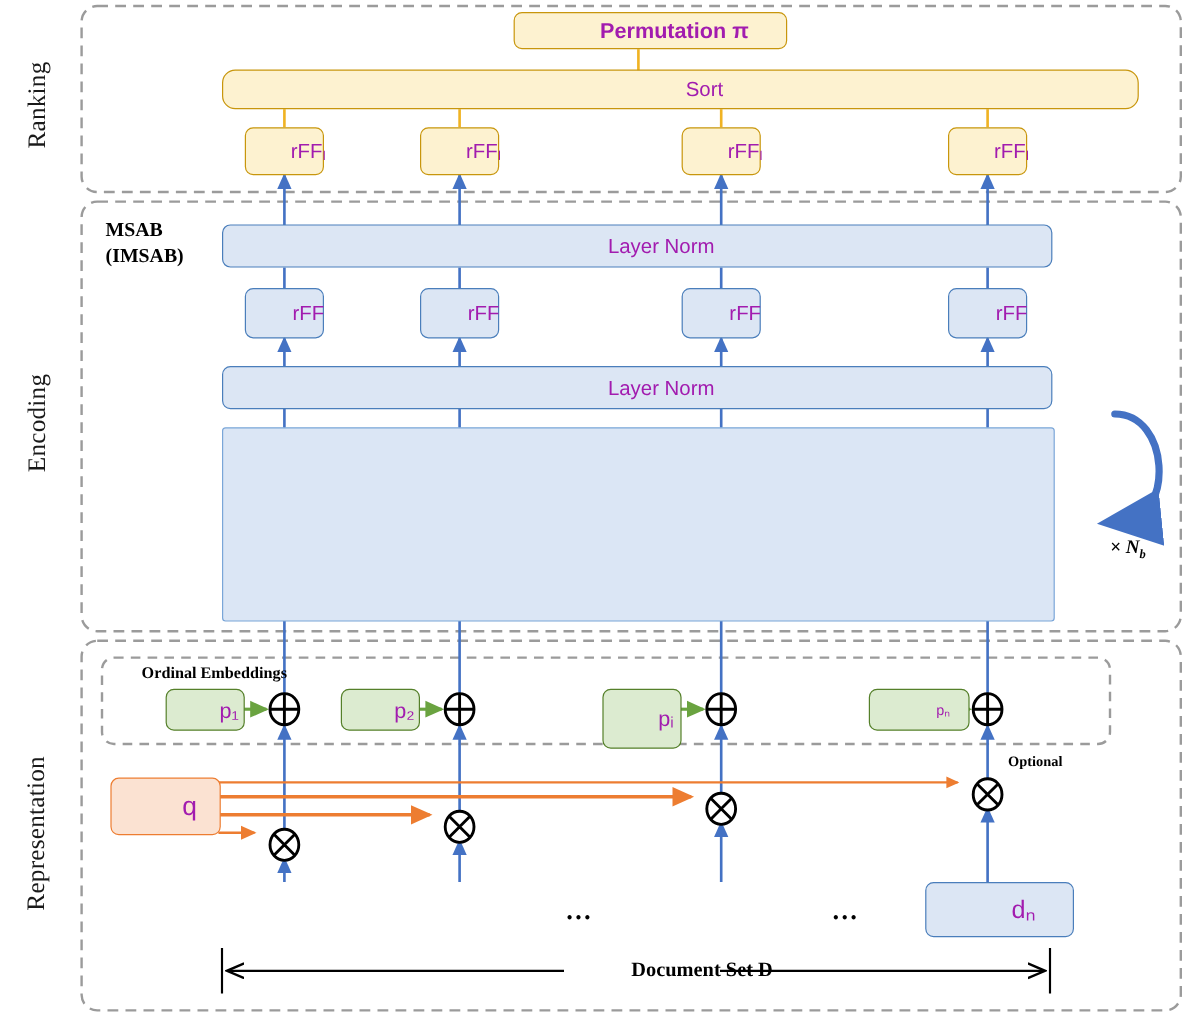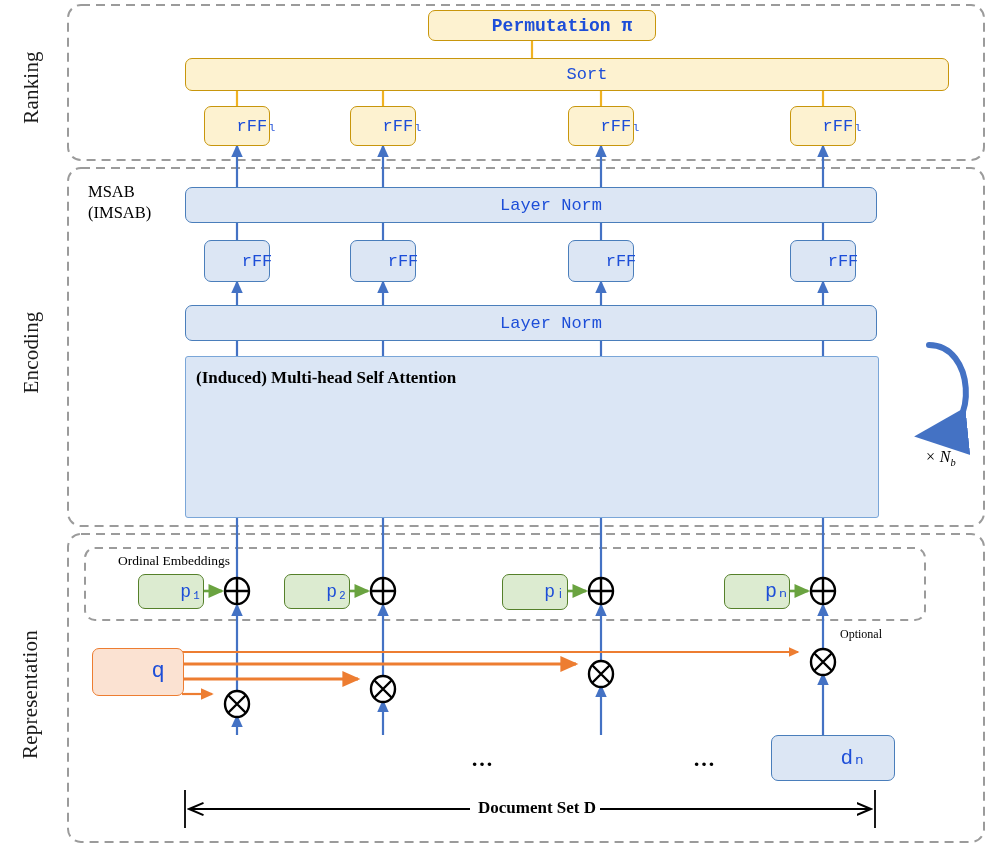--- a/index.html
+++ b/index.html
@@ -15,45 +15,45 @@
     transform-origin:50% 50%;
     white-space:nowrap;
     letter-spacing:0.2px;
   }
 
   .nodebox{
     position:absolute;
     box-sizing:border-box;
     display:flex;align-items:center;justify-content:center;
     border-radius:7px;
-    font-family:Liberation Mono, monospace;
-    color:#1d4ed8;
+    font-family:Liberation Sans, sans-serif;
+    color:#a21caf;
     white-space:nowrap;
     line-height:1;
     padding-left:40px;
   }
   .blue-box{background:#dce6f4;border:1.6px solid #4a7ebb;}
   .gold-box{background:#fdf2d0;border:1.8px solid #c8960c;}
   .green-box{background:#dcebd0;border:1.8px solid #55802a;}
   .orange-box{background:#fbe2d2;border:1.8px solid #ed7d31;}
   .attn-panel{background:#dbe6f5;border:1.4px solid #7aa6d8;border-radius:3px;}
 
   .attn-title{
     position:absolute;
     font-family:"Liberation Serif",serif;
     font-weight:bold;font-size:17px;color:#000;white-space:nowrap;
   }
   .plain{
-    position:absolute;font-family:"Liberation Serif",serif;color:#000;white-space:nowrap;
+    position:absolute;font-family:"Liberation Serif",serif;color:#000;white-space:nowrap;font-weight:bold;
   }
   .msab-lab{font-size:16.5px;line-height:1.25;}
   .ordinal-lab{font-size:13.5px;margin-left:26px;}
   .optional-lab{font-size:12px;}
   .nb-lab{font-size:16px;font-style:italic;}
-  .docset-lab{font-size:17px;font-weight:bold;}
+  .docset-lab{font-size:17px;font-weight:bold;margin-left:48px;}
   .ellipsis{font-size:22px;font-weight:bold;letter-spacing:3px;}
   sub{font-size:0.65em;}
 </style>
 </head>
 <body>
 
 <div id="stage">
 
   <svg id="canvas" xmlns="http://www.w3.org/2000/svg">
     <defs>
@@ -251,21 +251,21 @@
       <path d="M600,809 L870,809" marker-end="url(#ah-black-r)"></path>
     </g>
   </svg>
 
   <div class="sec-label" style="left:-14px;top:75px;width:90px;text-align:center;transform:rotate(-90deg);">Ranking</div>
   <div class="sec-label" style="left:-44px;top:340px;width:150px;text-align:center;transform:rotate(-90deg);">Encoding</div>
   <div class="sec-label" style="left:-80px;top:682px;width:220px;text-align:center;transform:rotate(-90deg);">Representation</div>
 
   <div class="nodebox gold-box" style="left:428px;top:10px;width:228px;height:31px;font-size:18px;font-weight:bold;">Permutation π</div>
 
-  <div class="nodebox gold-box" style="left:185px;top:58px;width:764px;height:33px;font-size:17px;">Sort</div>
+  <div class="nodebox gold-box" style="left:185px;top:58px;width:764px;height:33px;font-size:17px;border-radius:11px;">Sort</div>
 
   <div class="nodebox gold-box" style="left:204px;top:106px;width:66px;height:40px;font-size:17px;">rFFₗ</div>
   <div class="nodebox gold-box" style="left:350px;top:106px;width:66px;height:40px;font-size:17px;">rFFₗ</div>
   <div class="nodebox gold-box" style="left:568px;top:106px;width:66px;height:40px;font-size:17px;">rFFₗ</div>
   <div class="nodebox gold-box" style="left:790px;top:106px;width:66px;height:40px;font-size:17px;">rFFₗ</div>
 
   <div class="plain msab-lab" style="left:88px;top:182px;">
     <div>MSAB</div>
     <div>(IMSAB)</div>
   </div>
@@ -273,33 +273,32 @@
   <div class="nodebox blue-box" style="left:185px;top:187px;width:692px;height:36px;font-size:17px;">Layer Norm</div>
 
   <div class="nodebox blue-box" style="left:204px;top:240px;width:66px;height:42px;font-size:17px;">rFF</div>
   <div class="nodebox blue-box" style="left:350px;top:240px;width:66px;height:42px;font-size:17px;">rFF</div>
   <div class="nodebox blue-box" style="left:568px;top:240px;width:66px;height:42px;font-size:17px;">rFF</div>
   <div class="nodebox blue-box" style="left:790px;top:240px;width:66px;height:42px;font-size:17px;">rFF</div>
 
   <div class="nodebox blue-box" style="left:185px;top:305px;width:692px;height:36px;font-size:17px;">Layer Norm</div>
 
   <div class="attn-panel" style="position:absolute;left:185px;top:356px;width:692px;height:160px;"></div>
-  <div class="attn-title" style="left:196px;top:368px;">(Induced) Multi-head Self Attention</div>
 
   <div class="plain nb-lab" style="left:925px;top:448px;">
     <span>× N</span><sub>b</sub>
   </div>
 
   <div class="plain ordinal-lab" style="left:92px;top:553px;">Ordinal Embeddings</div>
   <div class="plain optional-lab" style="left:840px;top:627px;">Optional</div>
 
   <div class="nodebox green-box" style="left:138px;top:574px;width:66px;height:35px;font-size:18px;">p₁</div>
   <div class="nodebox green-box" style="left:284px;top:574px;width:66px;height:35px;font-size:18px;">p₂</div>
-  <div class="nodebox green-box" style="left:502px;top:574px;width:66px;height:36px;font-size:18px;">pᵢ</div>
-  <div class="nodebox green-box" style="left:724px;top:574px;width:66px;height:35px;font-size:20px;">pₙ</div>
+  <div class="nodebox green-box" style="left:502px;top:574px;width:66px;height:50px;font-size:18px;">pᵢ</div>
+  <div class="nodebox green-box" style="left:724px;top:574px;width:84px;height:35px;font-size:12px;">pₙ</div>
 
   <div class="nodebox orange-box" style="left:92px;top:648px;width:92px;height:48px;font-size:22px;">q</div>
 
   <div class="nodebox blue-box" style="left:771px;top:735px;width:124px;height:46px;font-size:21px;">dₙ</div>
 
   <div class="plain ellipsis" style="left:471px;top:746px;">…</div>
   <div class="plain ellipsis" style="left:693px;top:746px;">…</div>
 
   <div class="plain docset-lab" style="left:478px;top:798px;">Document Set D</div>
 

